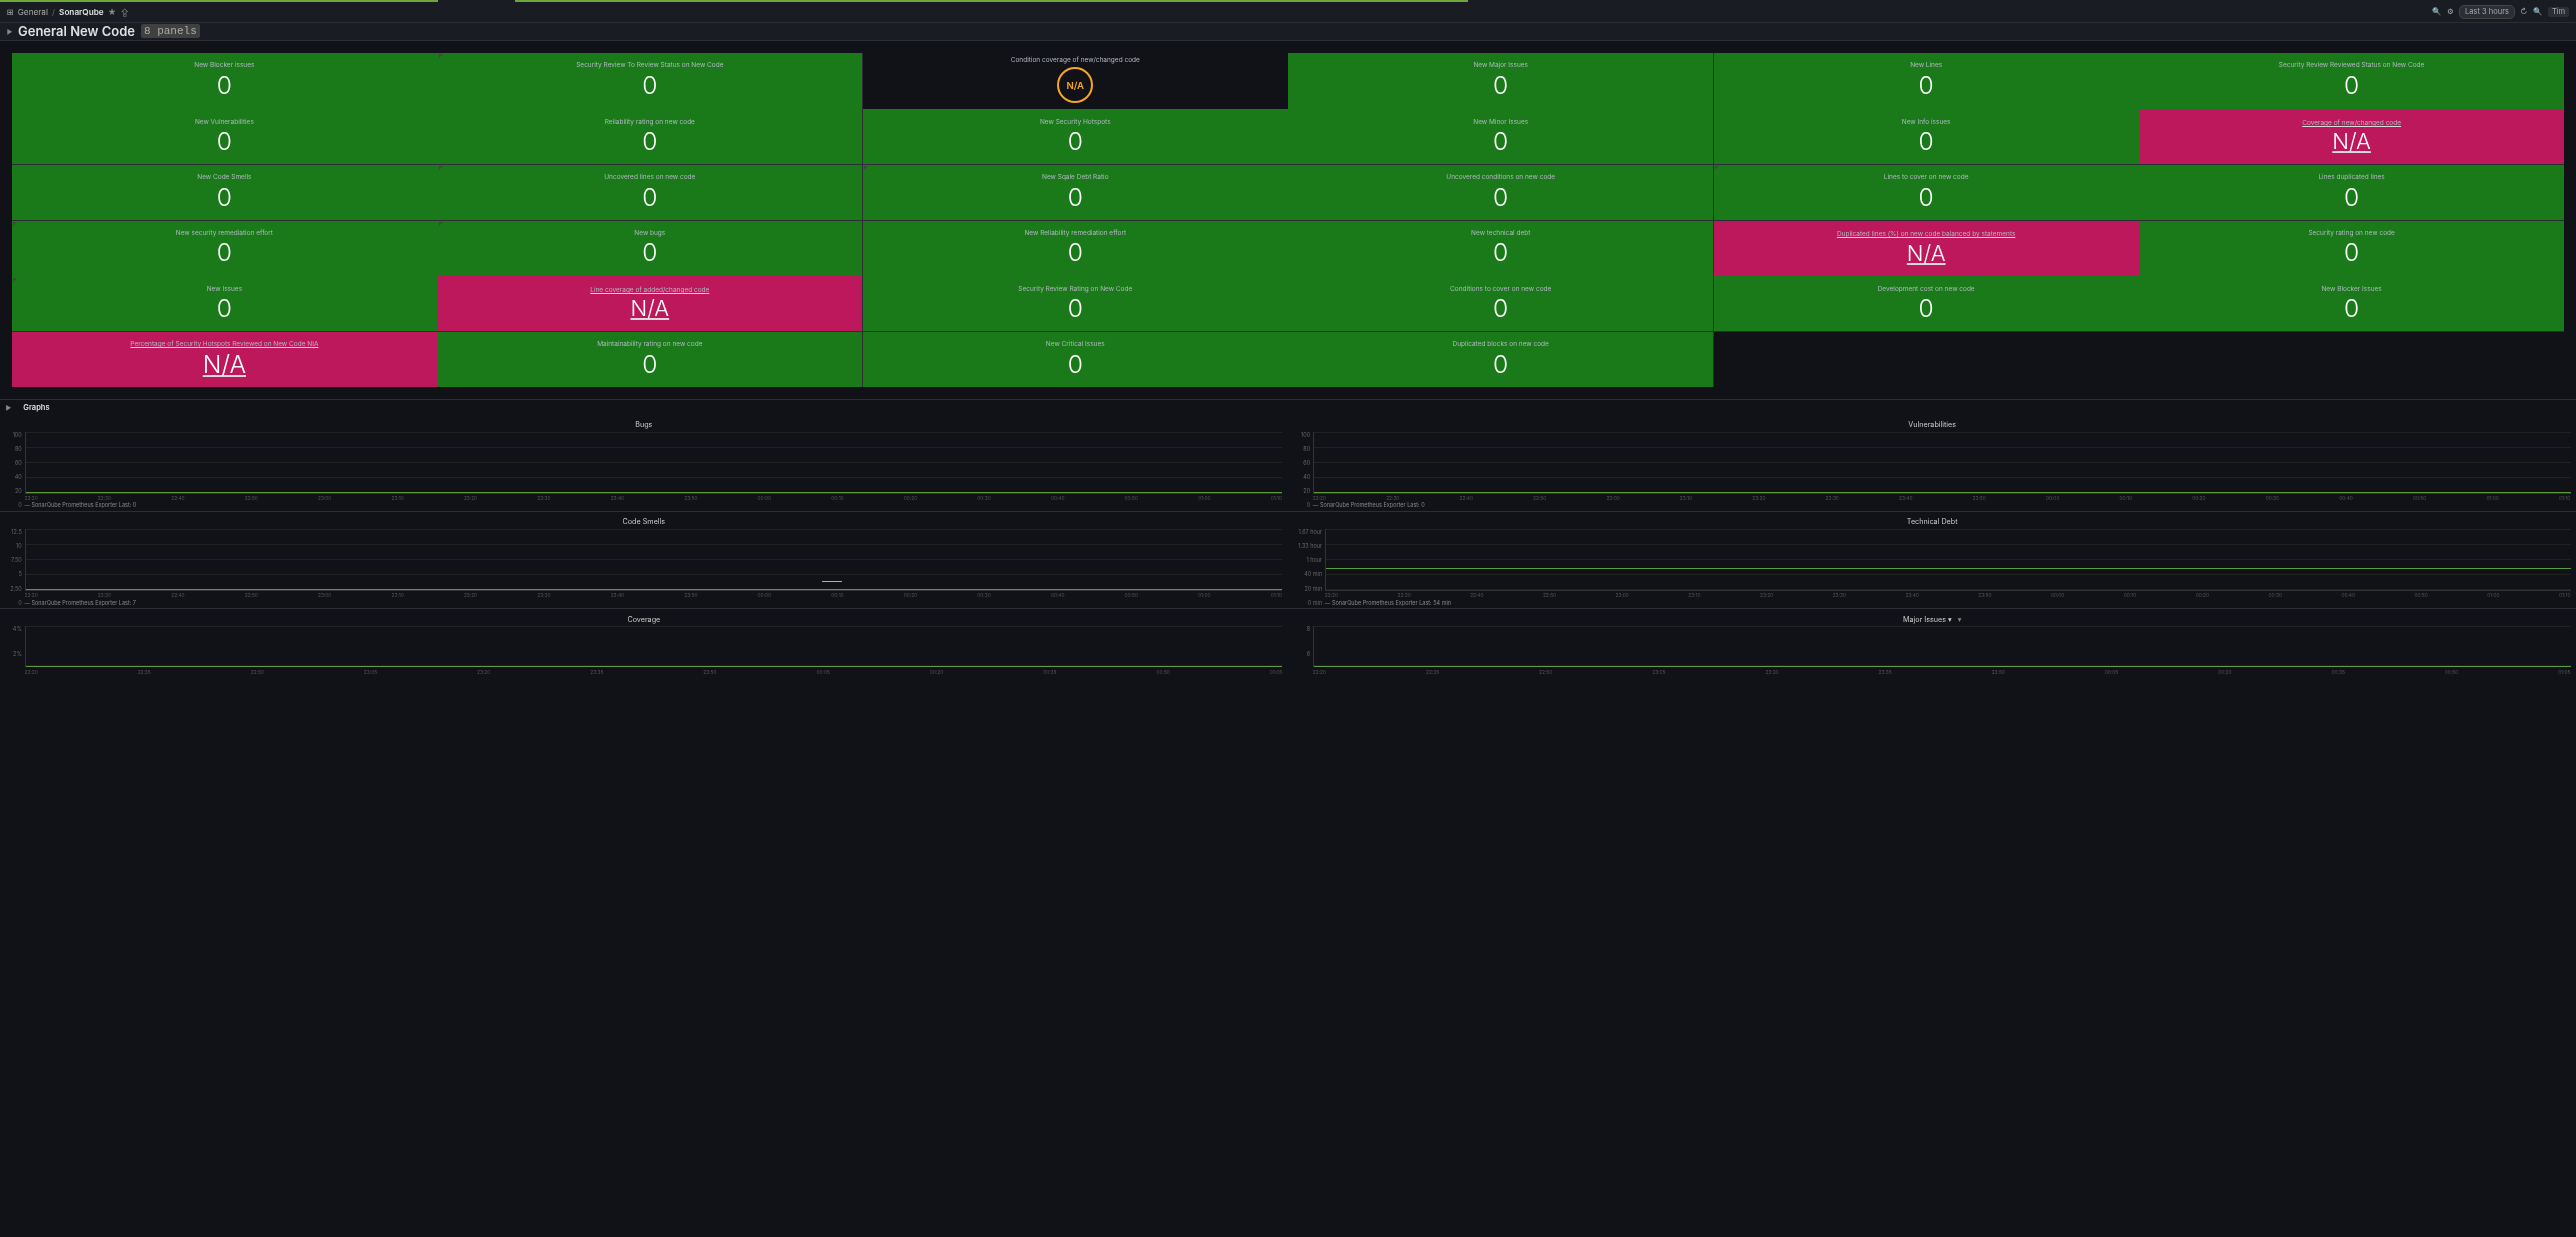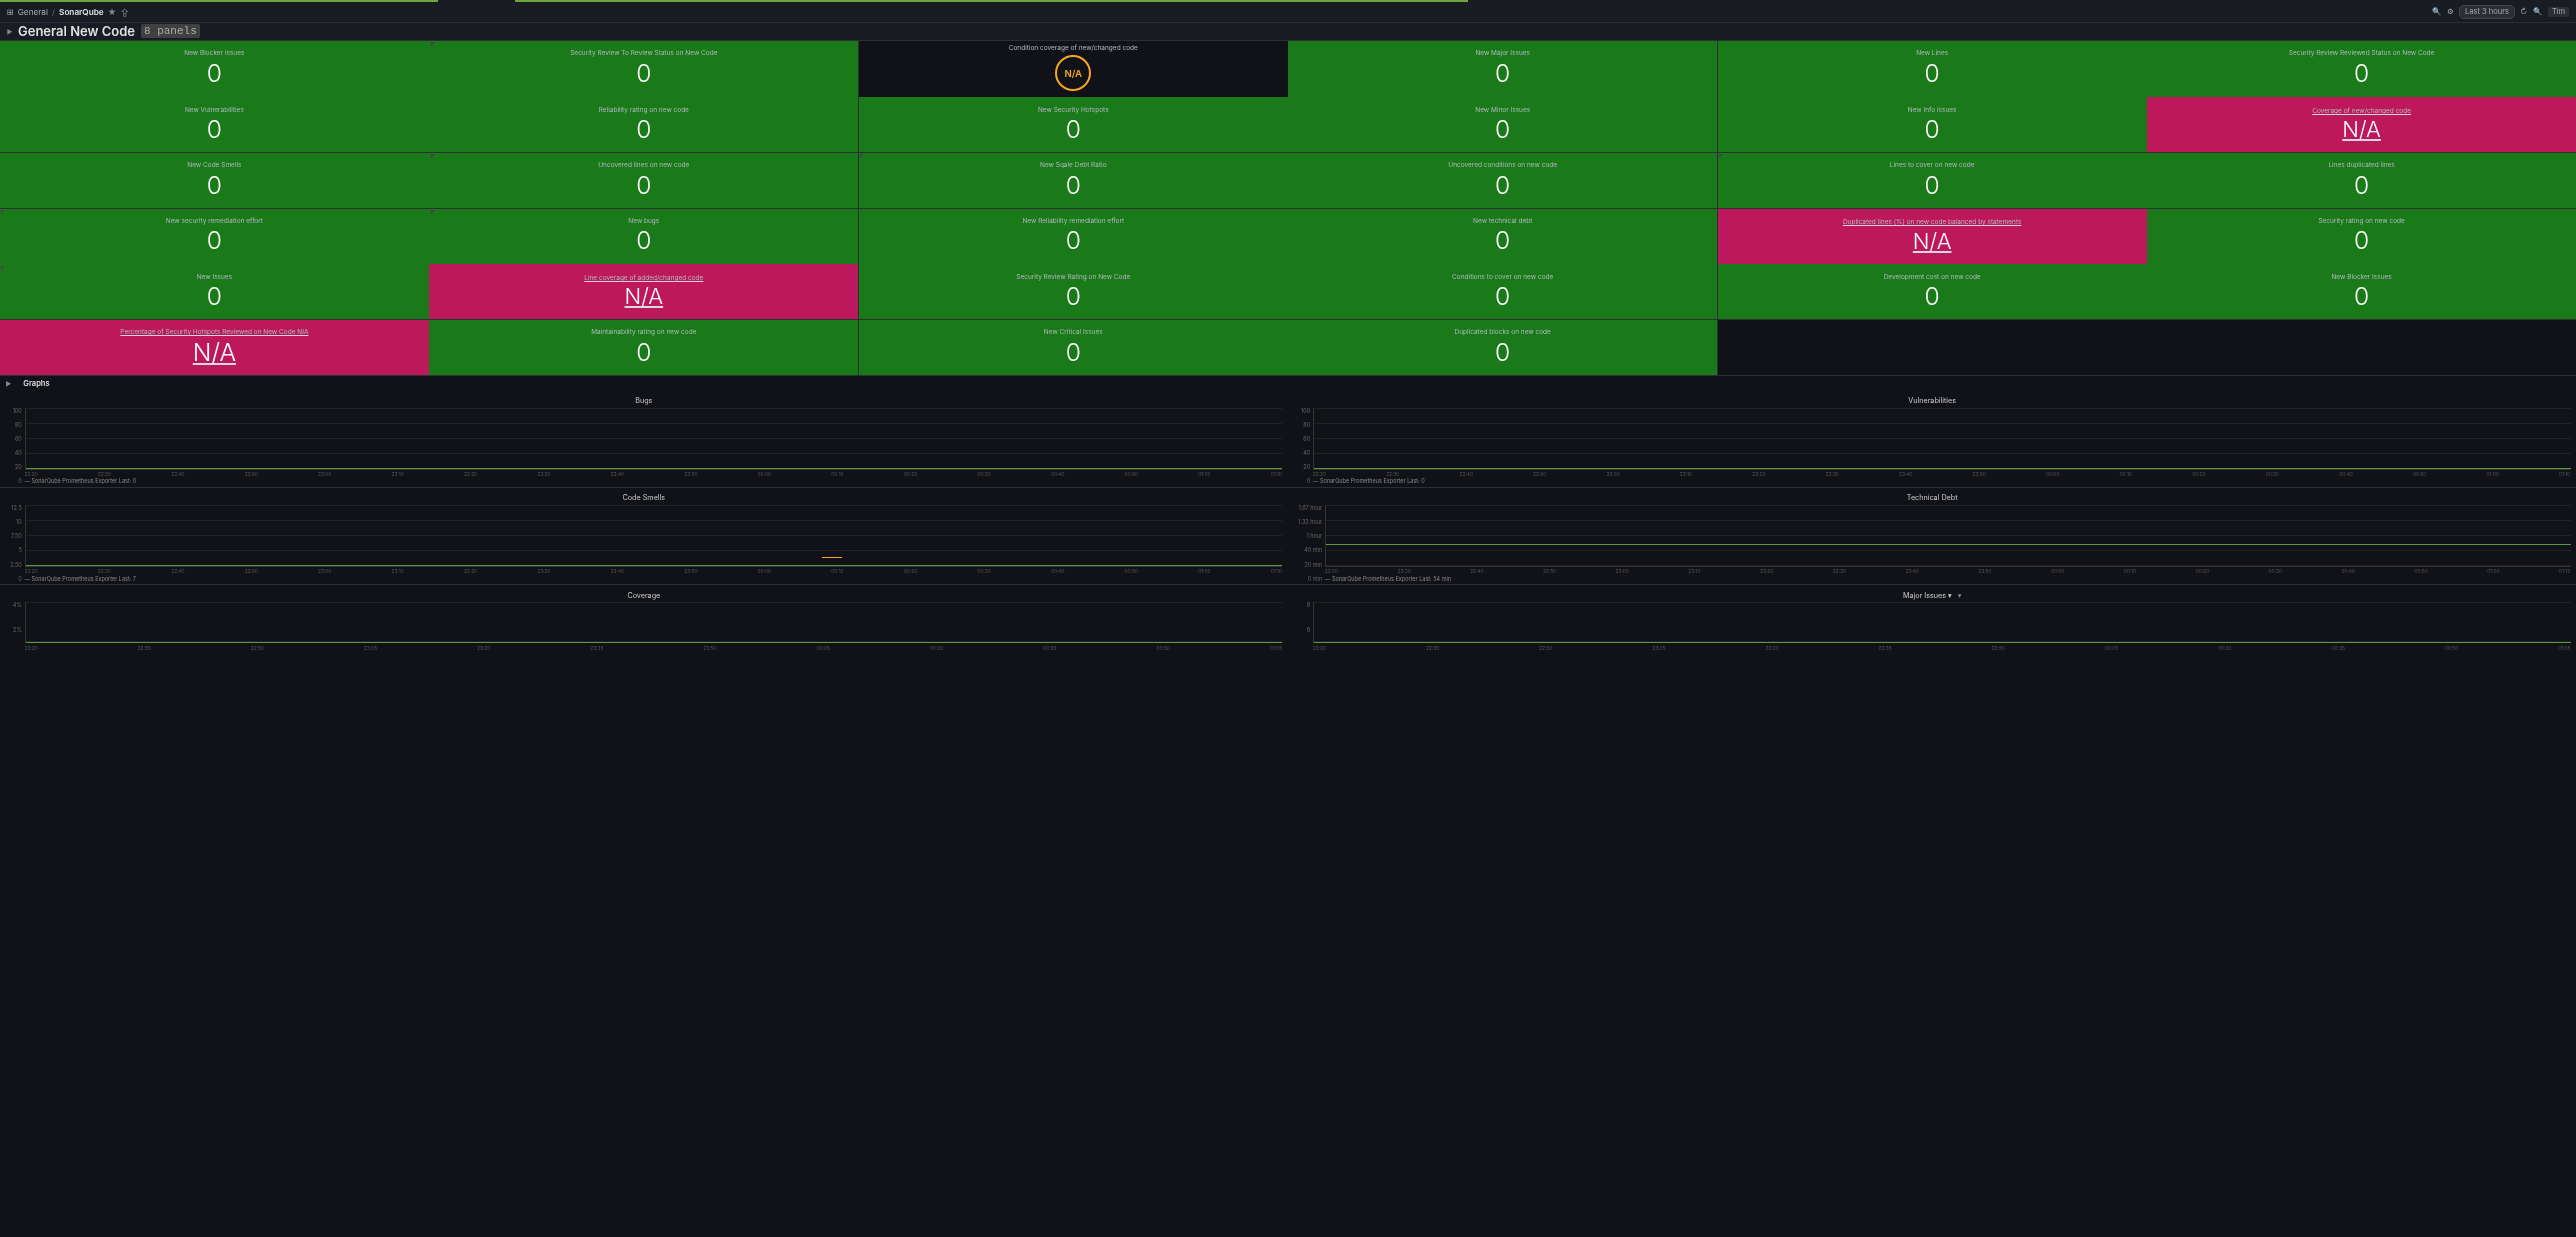--- a/index.html
+++ b/index.html
@@ -66,21 +66,21 @@
     .progress-bar-top .seg2 { width: 3%; background: #1a1c23; }
     .progress-bar-top .seg3 { width: 37%; background: #6ca73c; }
     .progress-bar-top .seg4 { flex: 1; background: #1a1c23; }
 
     
     .dashboard {
       display: grid;
       grid-template-columns: repeat(6, 1fr);
       gap: 0.7px;
       background: #2c2e35;
-      margin: 0;
+      margin: 12px;
     }
 
     .metric-panel {
       background: #1a7a1a;
       display: flex;
       flex-direction: column;
       align-items: center;
       justify-content: center;
       padding: 4.1px 2.7px 5.5px;
       min-height: 55px;

